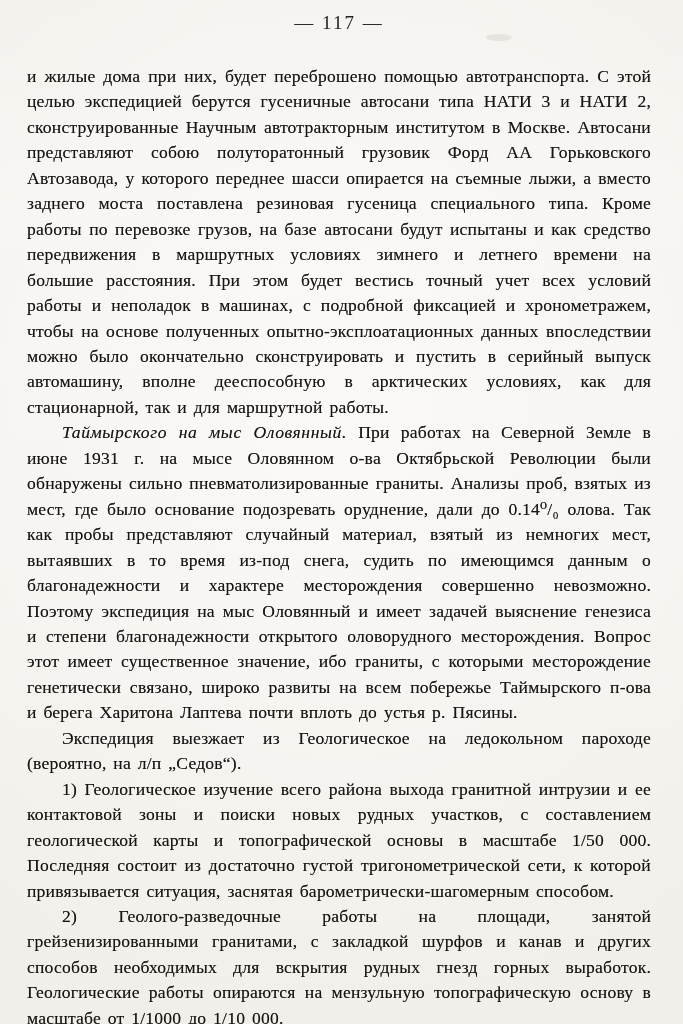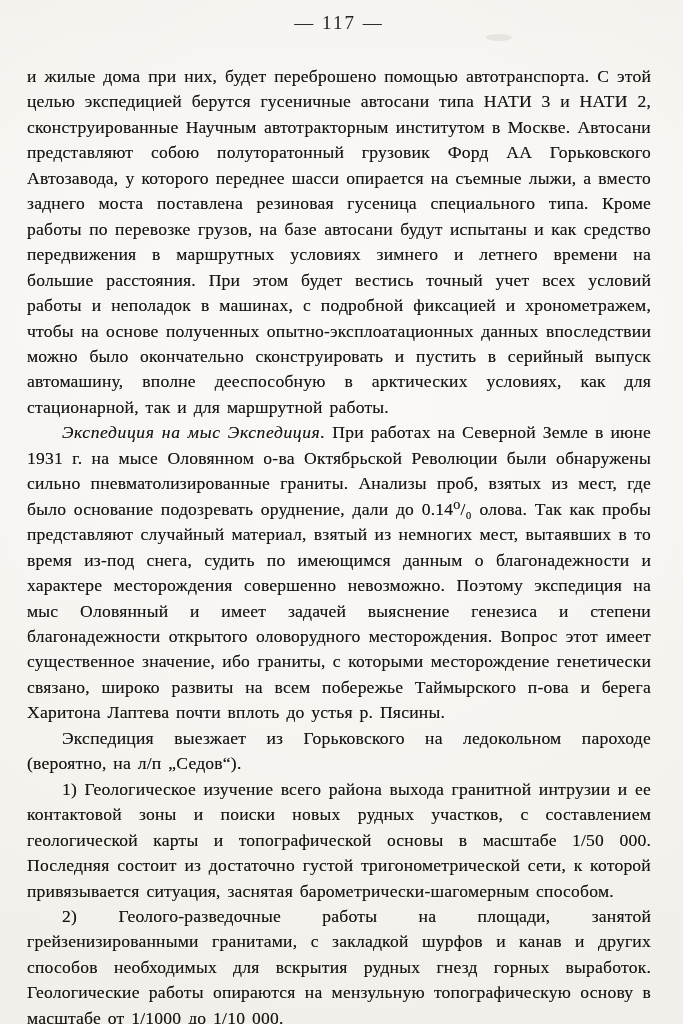--- a/index.html
+++ b/index.html
@@ -62,24 +62,24 @@
 
 <div class="page">
   <div class="smudge"></div>
 
   <p class="page-header">— 117 —</p>
 
   <div class="text-block">
 
     <p class="no-indent">и жилые дома при них, будет переброшено помощью автотранспорта. С этой целью экспедицией берутся гусеничные автосани типа НАТИ 3 и НАТИ 2, сконструированные Научным автотракторным институтом в Москве. Автосани представляют собою полуторатонный грузовик Форд АА Горьковского Автозавода, у которого переднее шасси опирается на съемные лыжи, а вместо заднего моста поставлена резиновая гусеница специального типа. Кроме работы по перевозке грузов, на базе автосани будут испытаны и как средство передвижения в маршрутных условиях зимнего и летнего времени на большие расстояния. При этом будет вестись точный учет всех условий работы и неполадок в машинах, с подробной фиксацией и хронометражем, чтобы на основе полученных опытно-эксплоатационных данных впоследствии можно было окончательно сконструировать и пустить в серийный выпуск автомашину, вполне дееспособную в арктических условиях, как для стационарной, так и для маршрутной работы.</p>
 
-    <p class="indent"><span class="lead-italic">Экспедиция на мыс Экспедиция.</span>
+    <p class="indent"><span class="lead-italic">Таймырского на мыс Оловянный.</span>
       <span>При работах на Северной Земле в июне 1931 г. на мысе Оловянном о-ва Октябрьской Революции были обнаружены сильно пневматолизированные граниты. Анализы проб, взятых из мест, где было основание подозревать оруднение, дали до 0.14⁰/₀ олова. Так как пробы представляют случайный материал, взятый из немногих мест, вытаявших в то время из-под снега, судить по имеющимся данным о благонадежности и характере месторождения совершенно невозможно. Поэтому экспедиция на мыс Оловянный и имеет задачей выяснение генезиса и степени благонадежности открытого оловорудного месторождения. Вопрос этот имеет существенное значение, ибо граниты, с которыми месторождение генетически связано, широко развиты на всем побережье Таймырского п-ова и берега Харитона Лаптева почти вплоть до устья р. Пясины.</span></p>
 
-    <p class="indent">Экспедиция выезжает из Горьковского на ледокольном пароходе (вероятно, на л/п „Седов“).</p>
+    <p class="indent">Экспедиция выезжает из Геологическое на ледокольном пароходе (вероятно, на л/п „Седов“).</p>
 
 
     <p class="indent">1) Геологическое изучение всего района выхода гранитной интрузии и ее контактовой зоны и поиски новых рудных участков, с составлением геологической карты и топографической основы в масштабе 1/50 000. Последняя состоит из достаточно густой тригонометрической сети, к которой привязывается ситуация, заснятая барометрически-шагомерным способом.</p>
 
     <p class="indent">2) Геолого-разведочные работы на площади, занятой грейзенизированными гранитами, с закладкой шурфов и канав и других способов необходимых для вскрытия рудных гнезд горных выработок. Геологические работы опираются на мензульную топографическую основу в масштабе от 1/1000 до 1/10 000.</p>
 
   </div>
 </div>
 
 </body></html>

